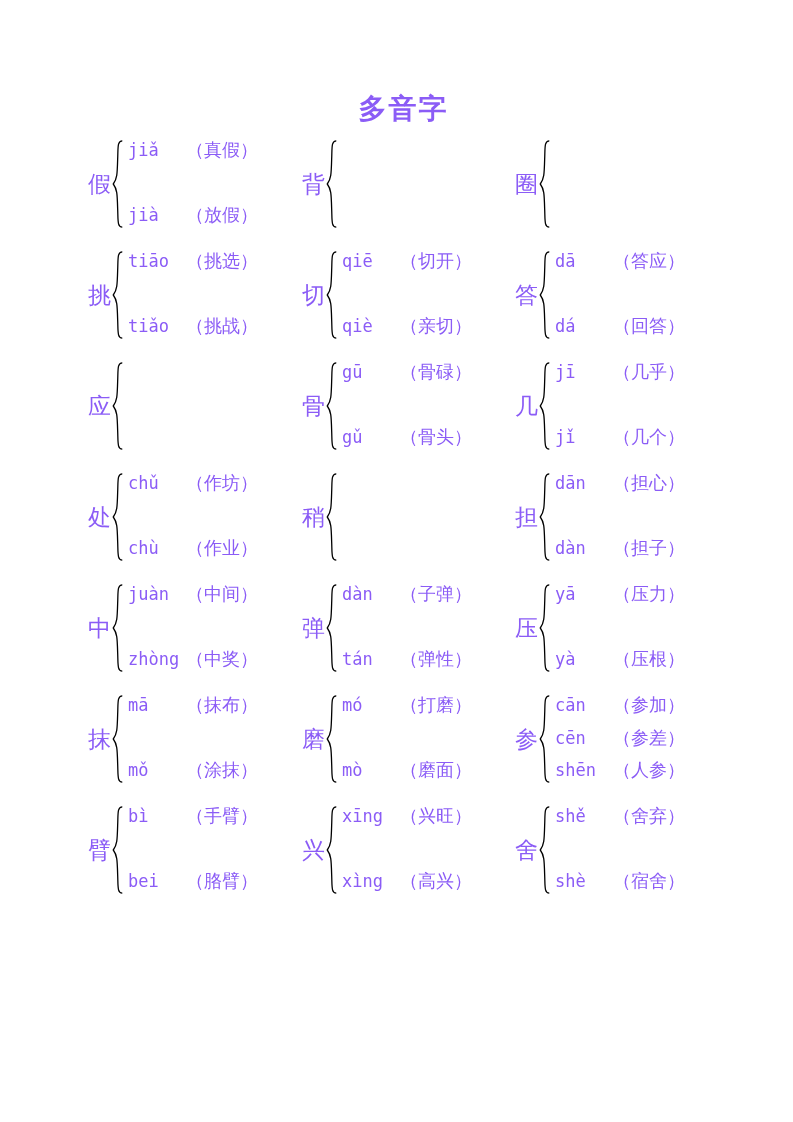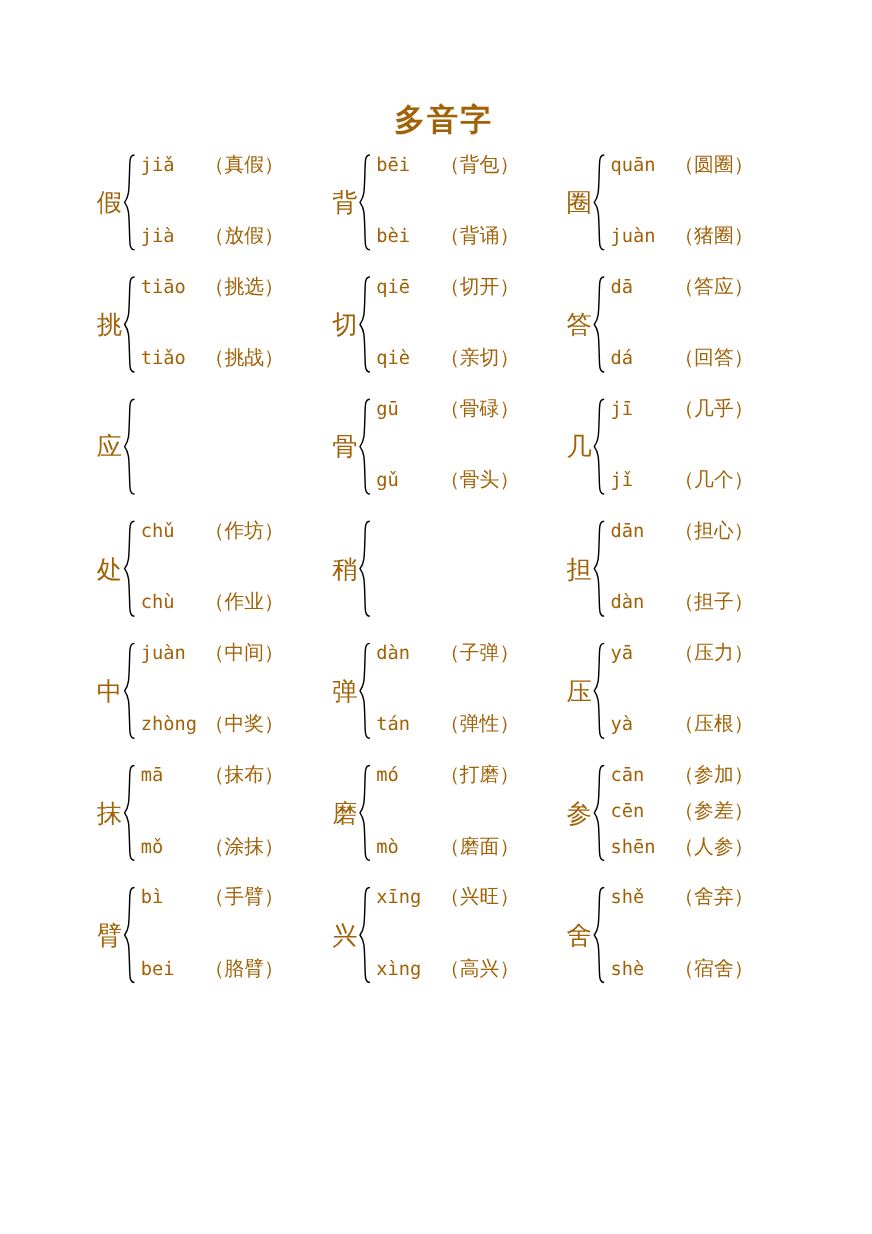--- a/index.html
+++ b/index.html
@@ -5,21 +5,21 @@
   html, body {
     margin: 0;
     padding: 0;
     background: #ffffff;
   }
   #page {
     position: relative;
     width: 793px;
     height: 1122px;
     background: #ffffff;
-    color: #a16207;
+    color: #8b5cf6;
     font-family: "Liberation Serif", "DejaVu Serif", serif;
     overflow: hidden;
   }
   #doc-title {
     position: absolute;
     top: 90px;
     left: 0;
     width: 100%;
     text-align: center;
     font-size: 28px;
@@ -106,48 +106,28 @@
           </div>
         </div>
       </div>
       <div class="entry">
         <span class="char">背</span>
         <span class="brace">
           <svg viewBox="0 0 14 100" preserveAspectRatio="none" aria-hidden="true">
             <path d="M 12 1 C 6 1, 7.2 9, 6.6 22 C 6.1 39, 6 44, 1.5 50 C 6 56, 6.1 61, 6.6 78 C 7.2 91, 6 99, 12 99" fill="none" stroke="#000" stroke-width="1.3" vector-effect="non-scaling-stroke"></path>
           </svg>
         </span>
-        <div class="readings">
-          <div class="reading">
-            <span class="pinyin">bēi</span>
-            <span class="word">（背包）</span>
-          </div>
-          <div class="reading">
-            <span class="pinyin">bèi</span>
-            <span class="word">（背诵）</span>
-          </div>
-        </div>
       </div>
       <div class="entry">
         <span class="char">圈</span>
         <span class="brace">
           <svg viewBox="0 0 14 100" preserveAspectRatio="none" aria-hidden="true">
             <path d="M 12 1 C 6 1, 7.2 9, 6.6 22 C 6.1 39, 6 44, 1.5 50 C 6 56, 6.1 61, 6.6 78 C 7.2 91, 6 99, 12 99" fill="none" stroke="#000" stroke-width="1.3" vector-effect="non-scaling-stroke"></path>
           </svg>
         </span>
-        <div class="readings">
-          <div class="reading">
-            <span class="pinyin">quān</span>
-            <span class="word">（圆圈）</span>
-          </div>
-          <div class="reading">
-            <span class="pinyin">juàn</span>
-            <span class="word">（猪圈）</span>
-          </div>
-        </div>
       </div>
       <div class="entry">
         <span class="char">挑</span>
         <span class="brace">
           <svg viewBox="0 0 14 100" preserveAspectRatio="none" aria-hidden="true">
             <path d="M 12 1 C 6 1, 7.2 9, 6.6 22 C 6.1 39, 6 44, 1.5 50 C 6 56, 6.1 61, 6.6 78 C 7.2 91, 6 99, 12 99" fill="none" stroke="#000" stroke-width="1.3" vector-effect="non-scaling-stroke"></path>
           </svg>
         </span>
         <div class="readings">
           <div class="reading">

